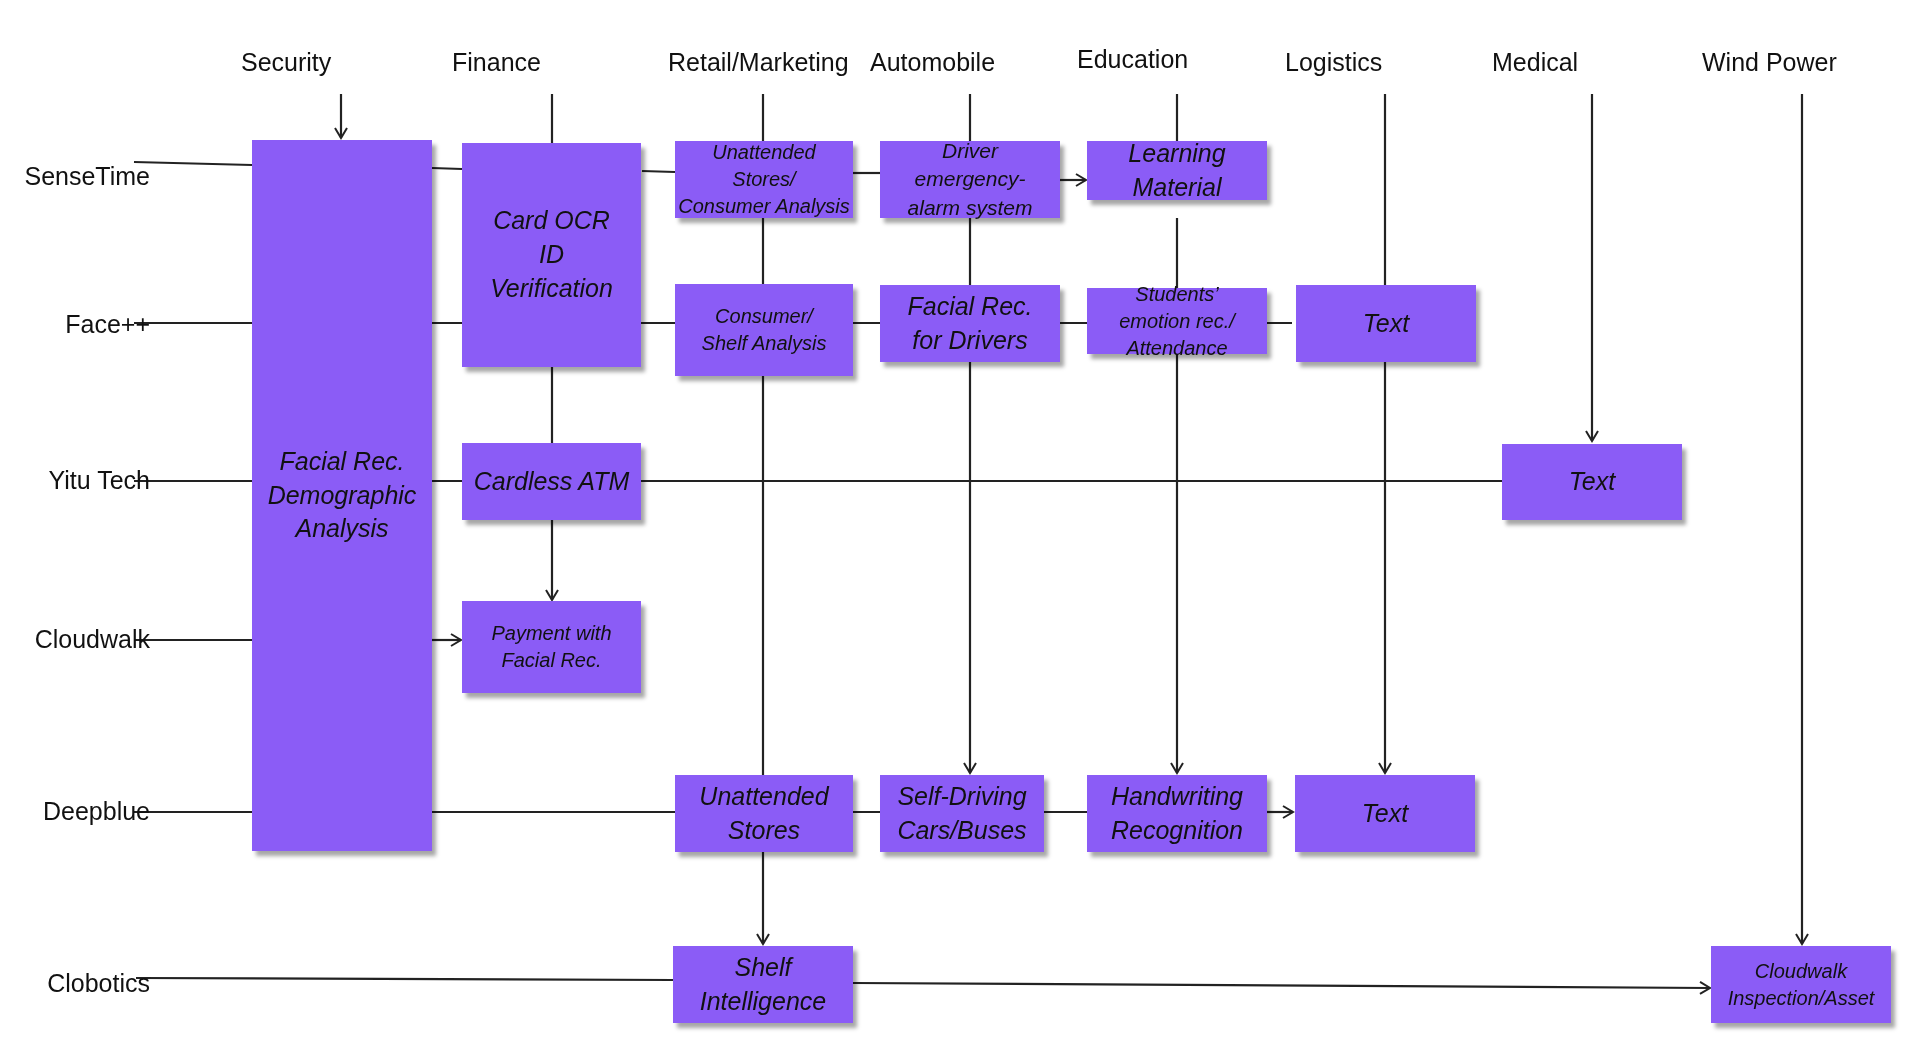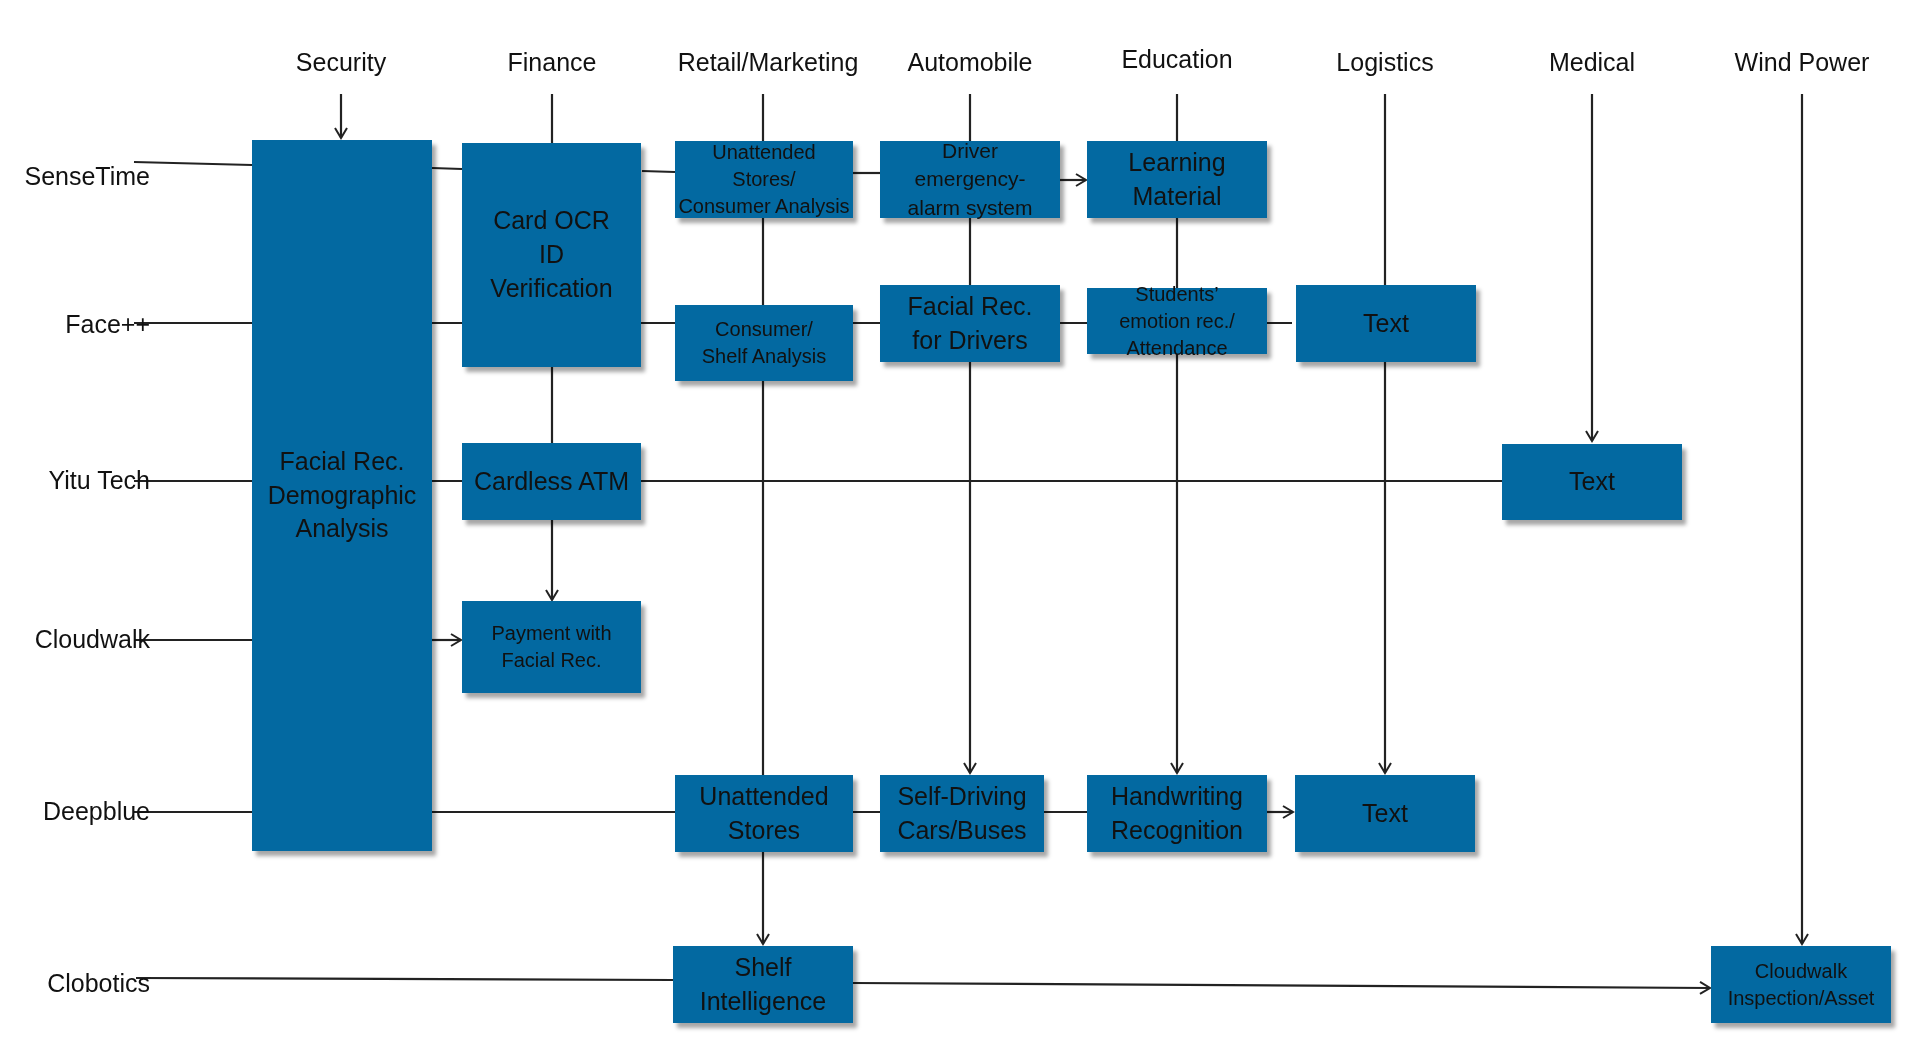--- a/index.html
+++ b/index.html
@@ -1,20 +1,20 @@
 <!DOCTYPE html>
 <html><head>
 <meta charset="utf-8">
 <style>
   html,body{margin:0;padding:0;background:#fff;}
   body{width:1924px;height:1042px;position:relative;overflow:hidden;font-family:"Liberation Sans",sans-serif;color:#111;}
   svg.lines{position:absolute;left:0;top:0;}
-  .col{position:absolute;top:48px;width:200px;margin-left:-100px;text-align:center;font-size:25px;}
+  .col{position:absolute;top:48px;width:200px;margin-left:-100px;text-align:left;font-size:25px;}
   .row{position:absolute;left:0;width:150px;text-align:right;font-size:25px;}
-  .box{position:absolute;background:#0369a1;box-shadow:4px 5px 4px rgba(0,0,0,0.35);display:flex;align-items:center;justify-content:center;text-align:center;font-size:25px;line-height:1.35;white-space:pre-line;}
+  .box{position:absolute;background:#8b5cf6;box-shadow:4px 5px 4px rgba(0,0,0,0.35);display:flex;align-items:center;justify-content:center;text-align:center;font-size:25px;line-height:1.35;white-space:pre-line;font-style:italic;}
   .box.sm{font-size:20px;line-height:1.35;}
 </style>
 </head>
 <body>
 
 <svg class="lines" width="1924" height="1042">
   <defs>
     <marker id="arr" markerWidth="14" markerHeight="14" refX="11" refY="7" orient="auto" markerUnits="userSpaceOnUse">
       <path d="M1,1 L11,7 L1,13" fill="none" stroke="#222" stroke-width="2"></path>
     </marker>
@@ -72,23 +72,23 @@
 Analysis</div>
 <div class="box" style="left:462px;top:143px;width:179px;height:224px">Card OCR
 ID
 Verification</div>
 <div class="box sm" style="left:675px;top:141px;width:178px;height:77px">Unattended
 Stores/
 Consumer Analysis</div>
 <div class="box sm" style="left:880px;top:141px;width:180px;height:77px;font-size:21px">Driver
 emergency-
 alarm system</div>
-<div class="box" style="left:1087px;top:141px;width:180px;height:77px">Learning
+<div class="box" style="left:1087px;top:141px;width:180px;height:59px">Learning
 Material</div>
-<div class="box sm" style="left:675px;top:305px;width:178px;height:76px">Consumer/
+<div class="box sm" style="left:675px;top:284px;width:178px;height:92px">Consumer/
 Shelf Analysis</div>
 <div class="box" style="left:880px;top:285px;width:180px;height:77px">Facial Rec.
 for Drivers</div>
 <div class="box sm" style="left:1087px;top:288px;width:180px;height:66px">Students’
 emotion rec./
 Attendance</div>
 <div class="box" style="left:1296px;top:285px;width:180px;height:77px">Text</div>
 <div class="box" style="left:462px;top:443px;width:179px;height:77px">Cardless ATM</div>
 <div class="box" style="left:1502px;top:444px;width:180px;height:76px">Text</div>
 <div class="box sm" style="left:462px;top:601px;width:179px;height:92px">Payment with

